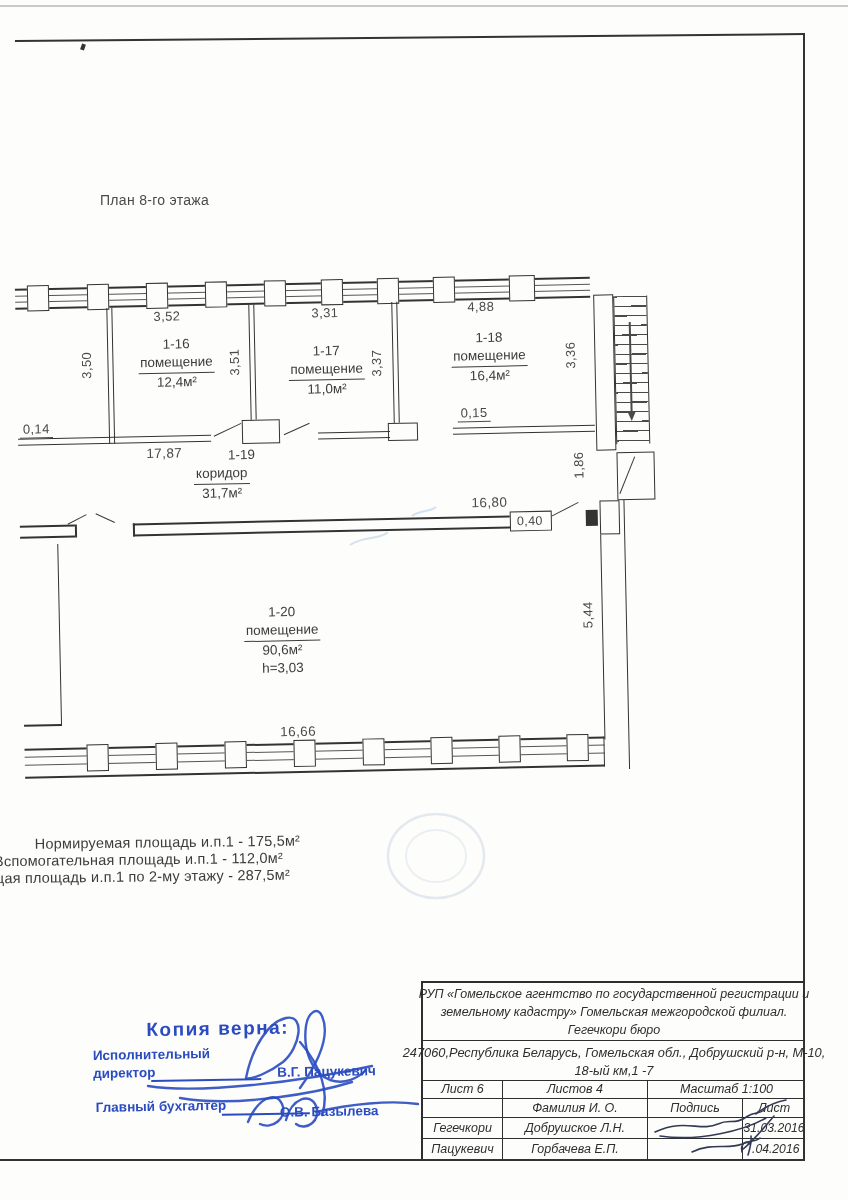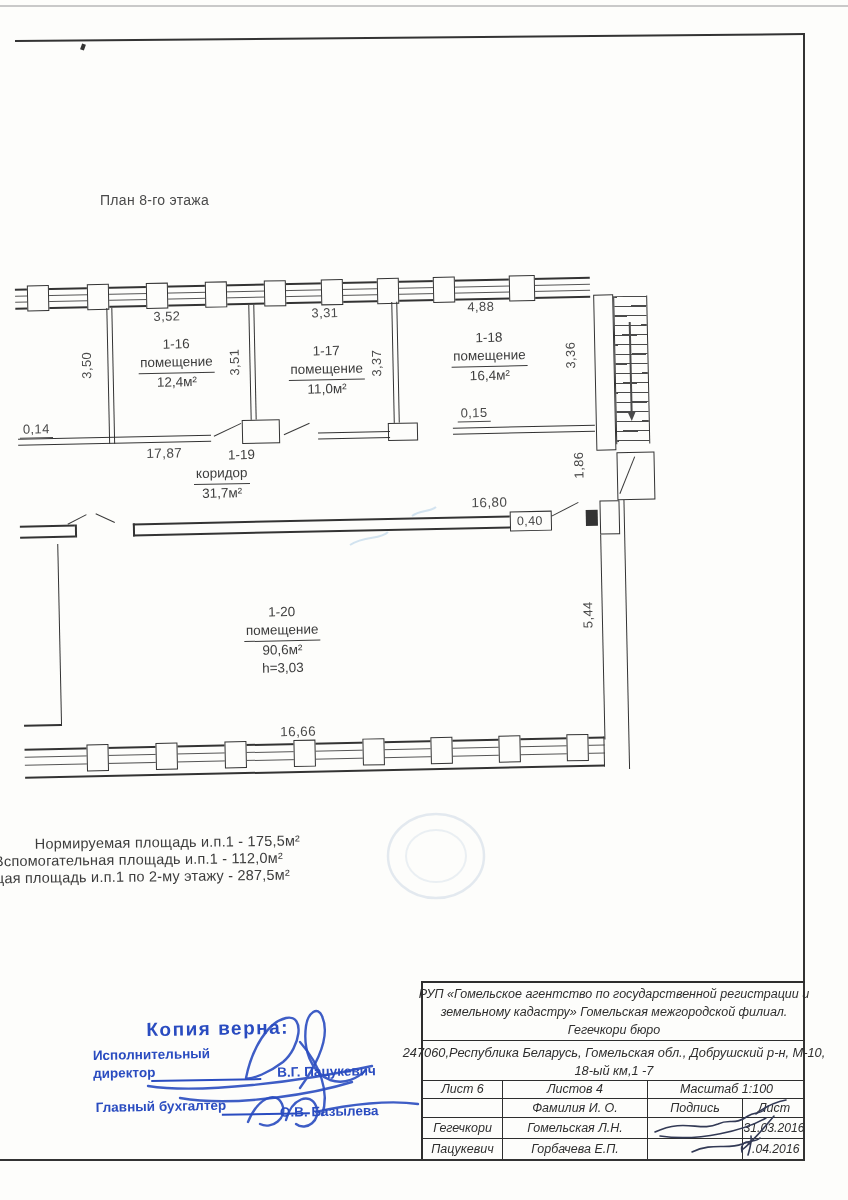--- a/index.html
+++ b/index.html
@@ -208,21 +208,21 @@
 
     <div class="tbt" style="left:423px;top:1080px;width:79px;height:18px;">Лист 6</div>
     <div class="tbt" style="left:503px;top:1080px;width:144px;height:18px;">Листов 4</div>
     <div class="tbt" style="left:648px;top:1080px;width:157px;height:18px;">Масштаб 1:100</div>
 
     <div class="tbt" style="left:503px;top:1099px;width:144px;height:18px;">Фамилия И. О.</div>
     <div class="tbt" style="left:648px;top:1099px;width:94px;height:18px;">Подпись</div>
     <div class="tbt" style="left:743px;top:1099px;width:62px;height:18px;">Лист</div>
 
     <div class="tbt" style="left:423px;top:1118px;width:79px;height:20px;">Гегечкори</div>
-    <div class="tbt" style="left:503px;top:1118px;width:144px;height:20px;">Гомельская Л.Н.</div>
+    <div class="tbt" style="left:503px;top:1118px;width:144px;height:20px;">Добрушское Л.Н.</div>
     <div class="tbt" style="left:743px;top:1118px;width:62px;height:20px;font-size:12.2px;">31.03.2016</div>
 
     <div class="tbt" style="left:423px;top:1139px;width:79px;height:19px;">Пацукевич</div>
     <div class="tbt" style="left:503px;top:1139px;width:144px;height:19px;">Горбачева Е.П.</div>
     <div class="tbt" style="left:752px;top:1139px;width:53px;height:19px;font-size:12.2px;justify-content:flex-start;">.04.2016</div>
   </div>
 
   <svg class="overlay" width="848" height="1200" viewBox="0 0 848 1200">
 
     <g stroke="#9fc4e2" stroke-width="2" fill="none" opacity="0.45">

